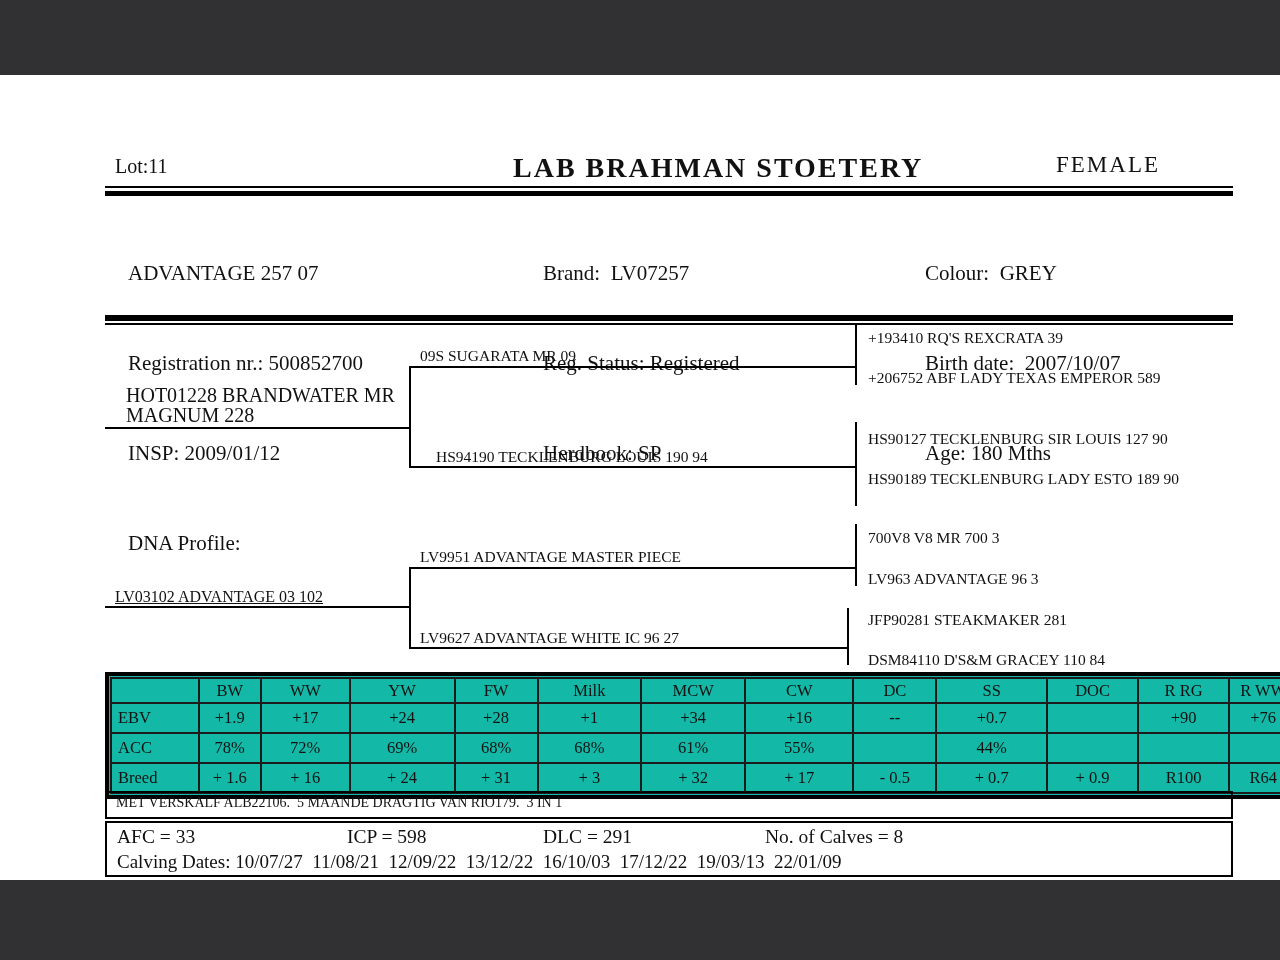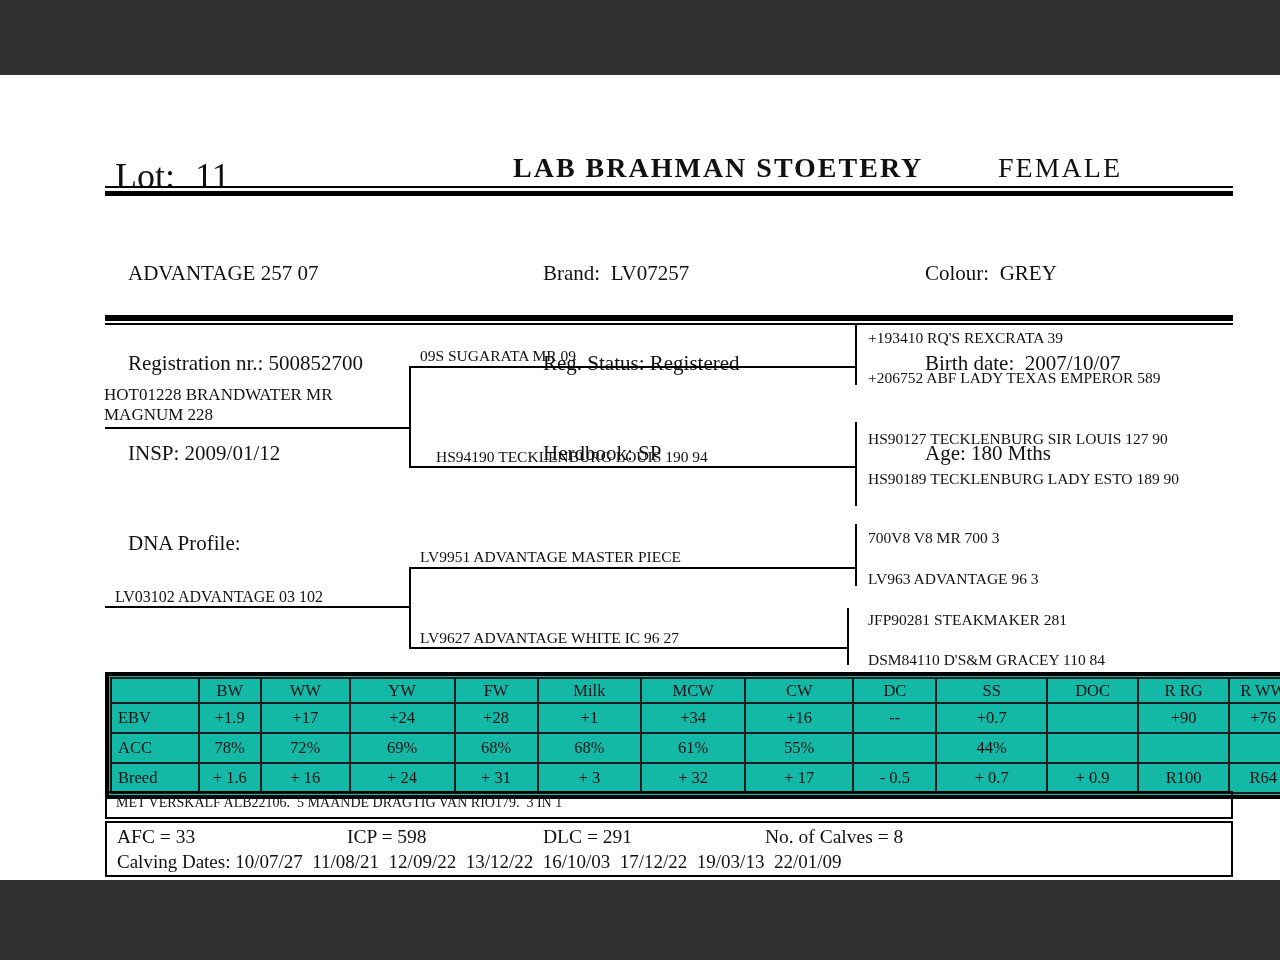--- a/index.html
+++ b/index.html
@@ -4,24 +4,24 @@
 <style>
   * { margin:0; padding:0; box-sizing:border-box; }
   html,body { width:1280px; height:960px; background:#ffffff; overflow:hidden;
               font-family:"Liberation Serif", serif; color:#111; }
   .abs { position:absolute; }
   .bar { background:#313133; left:0; width:1280px; position:absolute; }
   #bar-top { top:0; height:75px; }
   #bar-bottom { top:880px; height:80px; }
 
   
-  #lot-line span { font-size:36px; }
-  #lot-num { margin-left:20px; }
+  #lot-line span { font-size:20px; }
+  #lot-num { }
   #doc-title { left:513px; top:152px; font-size:28px; letter-spacing:2px;font-weight:bold; }
-  #sex-label { left:998px; top:152px; font-size:28px; letter-spacing:2px; }
+  #sex-label { left:1056px; top:152px; font-size:23px; letter-spacing:2px; }
   .rule { left:105px; width:1128px; }
   .rule .ln { width:100%; background:#000; }
 
   
   .info-col { position:absolute; top:198px; font-size:21px; line-height:30px; white-space:pre; }
   #info-col-1 { left:128px; }
   #info-col-2 { left:543px; }
   #info-col-3 { left:925px; }
 
   
@@ -82,23 +82,23 @@
   <div>Birth date:  2007/10/07</div>
   <div>Age: 180 Mths</div>
 </div>
 
 <div class="abs rule" style="top:315px;">
   <div class="ln" style="height:6px;"></div>
   <div style="height:2px;"></div>
   <div class="ln" style="height:2px;"></div>
 </div>
 
-<div class="ped-name ped-wrap" style="left:104px; top:385px; width:290px; font-size:17px;">HOT01228 BRANDWATER MR MAGNUM 228</div>
+<div class="ped-name ped-wrap" style="left:126px; top:385px; width:290px; font-size:20px;">HOT01228 BRANDWATER MR MAGNUM 228</div>
 <div class="pline" style="left:105px; top:427px; width:306px; height:2px;"></div>
-<div class="ped-name" style="left:115px; top:587px; font-size:16px;">LV03102 ADVANTAGE 03 102</div>
+<div class="ped-name" style="left:115px; top:587px; font-size:16px;text-decoration:underline;">LV03102 ADVANTAGE 03 102</div>
 <div class="pline" style="left:105px; top:606px; width:306px; height:2px;"></div>
 
 <div class="ped-name" style="left:420px; top:346px;">09S SUGARATA MR 09</div>
 <div class="pline" style="left:409px; top:366px; width:448px; height:2px;"></div>
 <div class="ped-name" style="left:420px; top:447px;margin-left:16px;">HS94190 TECKLENBURG LOUIS 190 94</div>
 <div class="pline" style="left:409px; top:466px; width:448px; height:2px;"></div>
 <div class="pline" style="left:409px; top:366px; width:2px; height:102px;"></div>
 
 <div class="ped-name" style="left:420px; top:547px;">LV9951 ADVANTAGE MASTER PIECE</div>
 <div class="pline" style="left:409px; top:567px; width:448px; height:2px;"></div>

